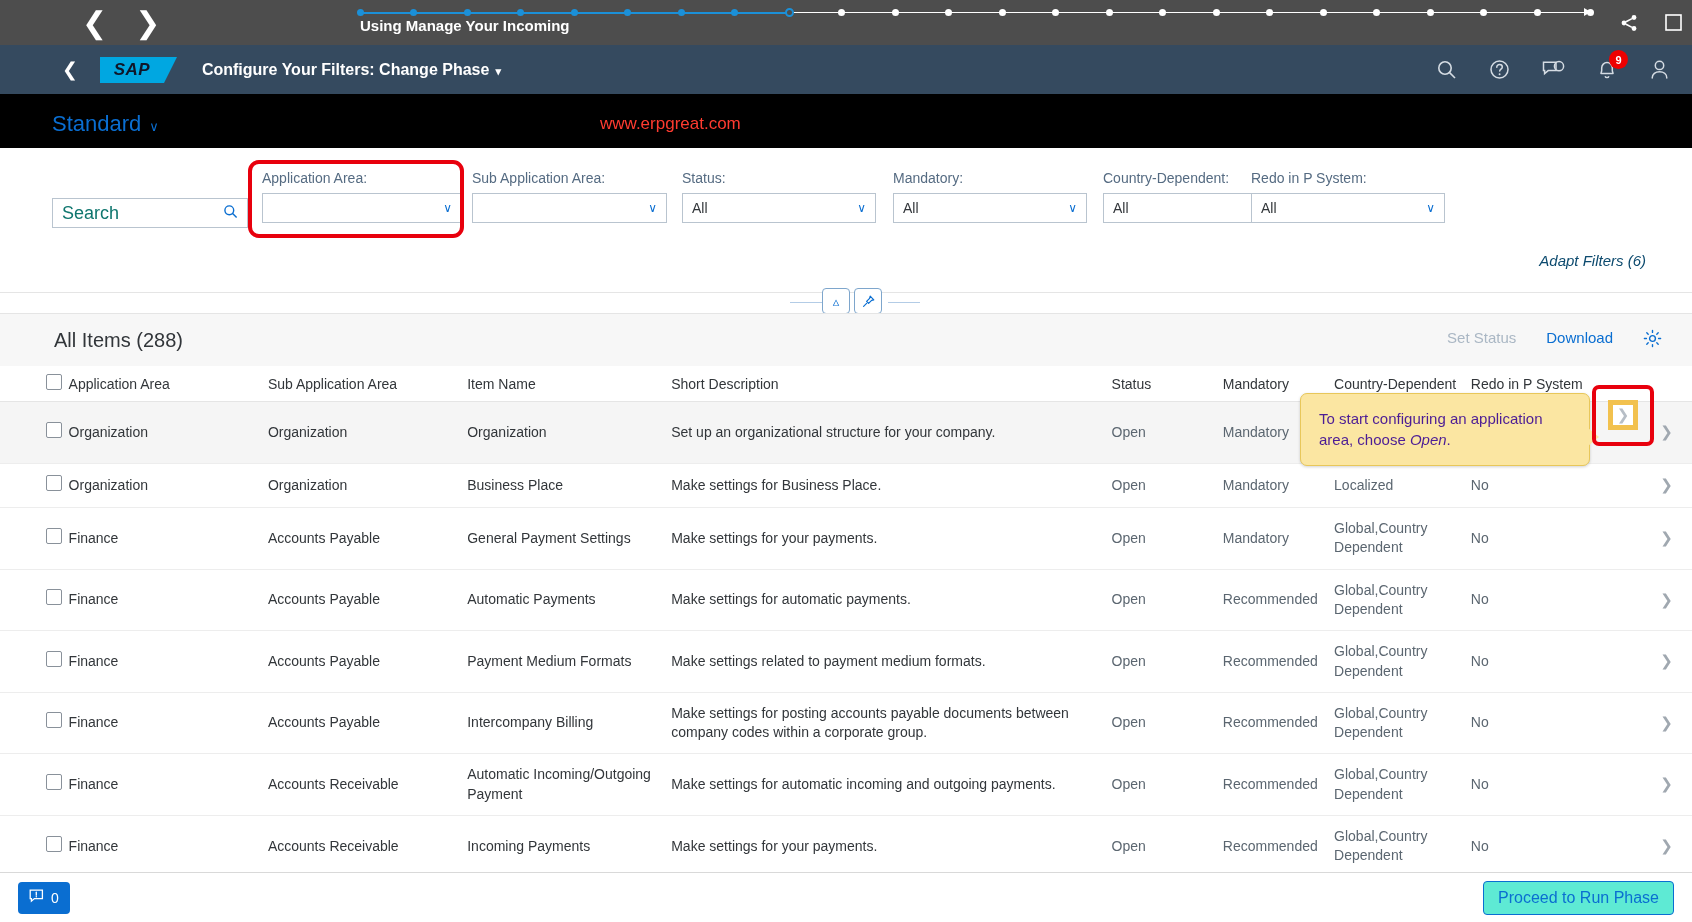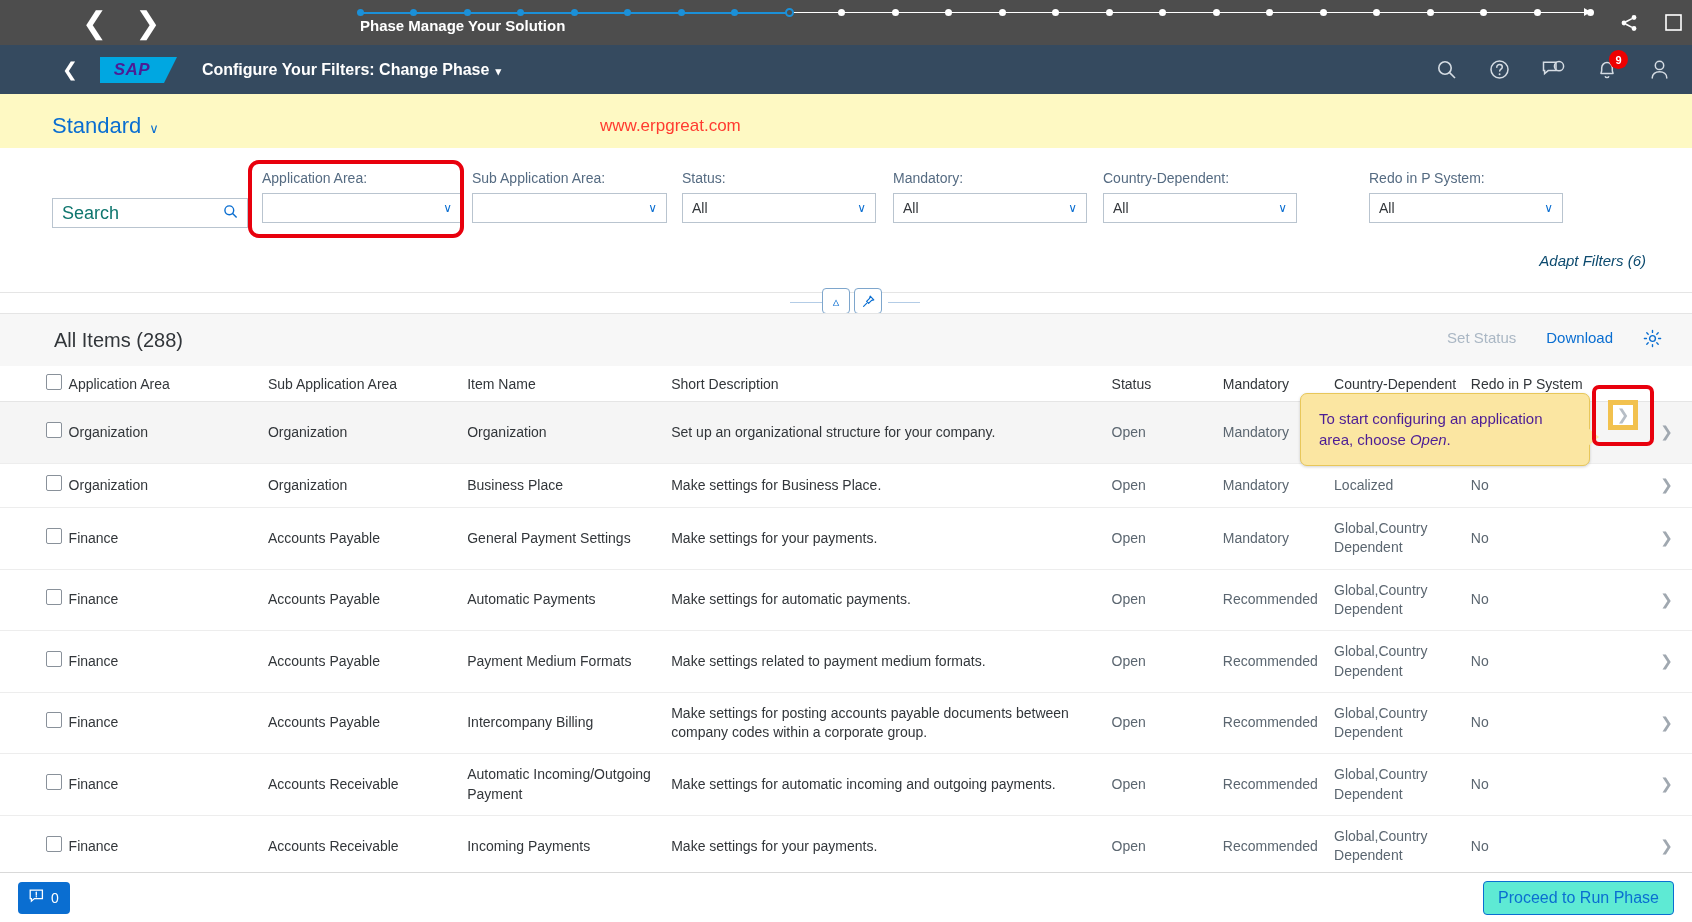--- a/index.html
+++ b/index.html
@@ -46,37 +46,37 @@
   .hdr-back { color: #fff; font-size: 19px; margin-left: 62px; font-weight: 300; cursor: pointer; }
   .sap-logo {
     margin-left: 22px; width: 64px; height: 26px;
     background: #00a7e1; position: relative;
     display: flex; align-items: center; justify-content: center;
   }
   .sap-logo::after {
     content: ""; position: absolute; right: -13px; top: 0;
     width: 0; height: 0; border-top: 26px solid #00a7e1; border-right: 13px solid transparent;
   }
-  .sap-logo span { color: #4c1d95; font-weight: bold; font-size: 17px; letter-spacing: .5px; font-style: italic; z-index: 1; }
+  .sap-logo span { color: #0f172a; font-weight: bold; font-size: 17px; letter-spacing: .5px; font-style: italic; z-index: 1; }
   .hdr-title { color: #fff; font-size: 16px; font-weight: bold; margin-left: 38px; cursor: pointer; }
   .hdr-title .caret { font-size: 11px; margin-left: 6px; }
   .hdr-icons { position: absolute; right: 22px; display: flex; align-items: center; gap: 32px; }
   .hdr-ic { color: #d5dce3; cursor: pointer; position: relative; display: flex; }
   .badge {
     position: absolute; top: -9px; right: -11px;
     background: #e00; color: #fff; border-radius: 50%;
     min-width: 19px; height: 19px; font-size: 11px; font-weight: bold;
     display: flex; align-items: center; justify-content: center; padding: 0 4px;
   }
 
   
   .variant-bar {
     position: absolute; top: 94px; left: 0;
-    width: 1692px; height: 66px; background: #fef9c3;
-    border-bottom: 3px solid #0369a1;
+    width: 1692px; height: 66px; background: #000000;
+    border-bottom: 6px solid #0369a1;
     display: flex; align-items: center;
   }
   .variant-title { margin-left: 52px; color: #0a6ed1; font-size: 22px; cursor: pointer; }
   .variant-title .caret { font-size: 13px; margin-left: 8px; }
   .watermark { position: absolute; left: 600px; color: #ff3b30; font-size: 17px; }
 
   
   .filter-bar {
     position: absolute; top: 148px; left: 0;
     width: 1692px; height: 145px; background: #fff;
@@ -230,21 +230,21 @@
         <div class="prog-dot todo" style="left: 852.652px;"></div>
         <div class="prog-dot todo" style="left: 906.13px;"></div>
         <div class="prog-dot todo" style="left: 959.609px;"></div>
         <div class="prog-dot todo" style="left: 1013.09px;"></div>
         <div class="prog-dot todo" style="left: 1066.57px;"></div>
         <div class="prog-dot todo" style="left: 1120.04px;"></div>
         <div class="prog-dot todo" style="left: 1173.52px;"></div>
         <div class="prog-dot todo" style="left: 1227px;"></div>
         <div class="prog-arrow-end"></div>
       </div>
-    <div class="tutorial-title">Phase Manage Your Solution</div>
+    <div class="tutorial-title">Using Manage Your Incoming</div>
   </div>
   <div class="tutorial-right">
     <span class="tut-icon">
       <svg width="20" height="20" viewBox="0 0 20 20" fill="none" stroke="#ffffff" stroke-width="1.6">
         <circle cx="15" cy="4.5" r="2.4" fill="#ffffff" stroke="none"></circle>
         <circle cx="5" cy="10" r="2.4" fill="#ffffff" stroke="none"></circle>
         <circle cx="15" cy="15.5" r="2.4" fill="#ffffff" stroke="none"></circle>
         <line x1="7" y1="8.8" x2="13" y2="5.6"></line>
         <line x1="7" y1="11.2" x2="13" y2="14.4"></line>
       </svg>
@@ -356,21 +356,21 @@
     </div>
 
     <div class="filter-cell" style="left:1103px;">
       <div class="filter-label">Country-Dependent:</div>
       <div class="filter-select" style="width:194px;">
         <span>All</span>
         <span class="sel-caret">∨</span>
       </div>
     </div>
 
-    <div class="filter-cell" style="left:1369px;">
+    <div class="filter-cell" style="left:1251px;">
       <div class="filter-label">Redo in P System:</div>
       <div class="filter-select" style="width:194px;">
         <span>All</span>
         <span class="sel-caret">∨</span>
       </div>
     </div>
   </div>
 
   <div class="adapt-filters">Adapt Filters (6)</div>
 </div>

